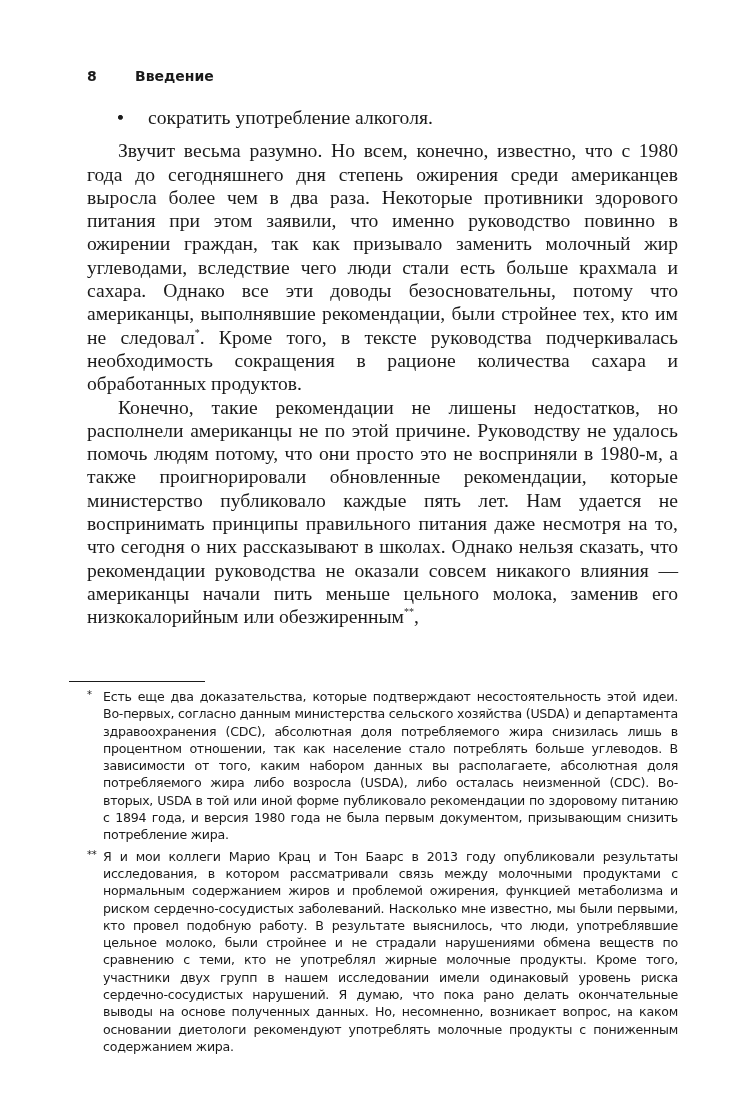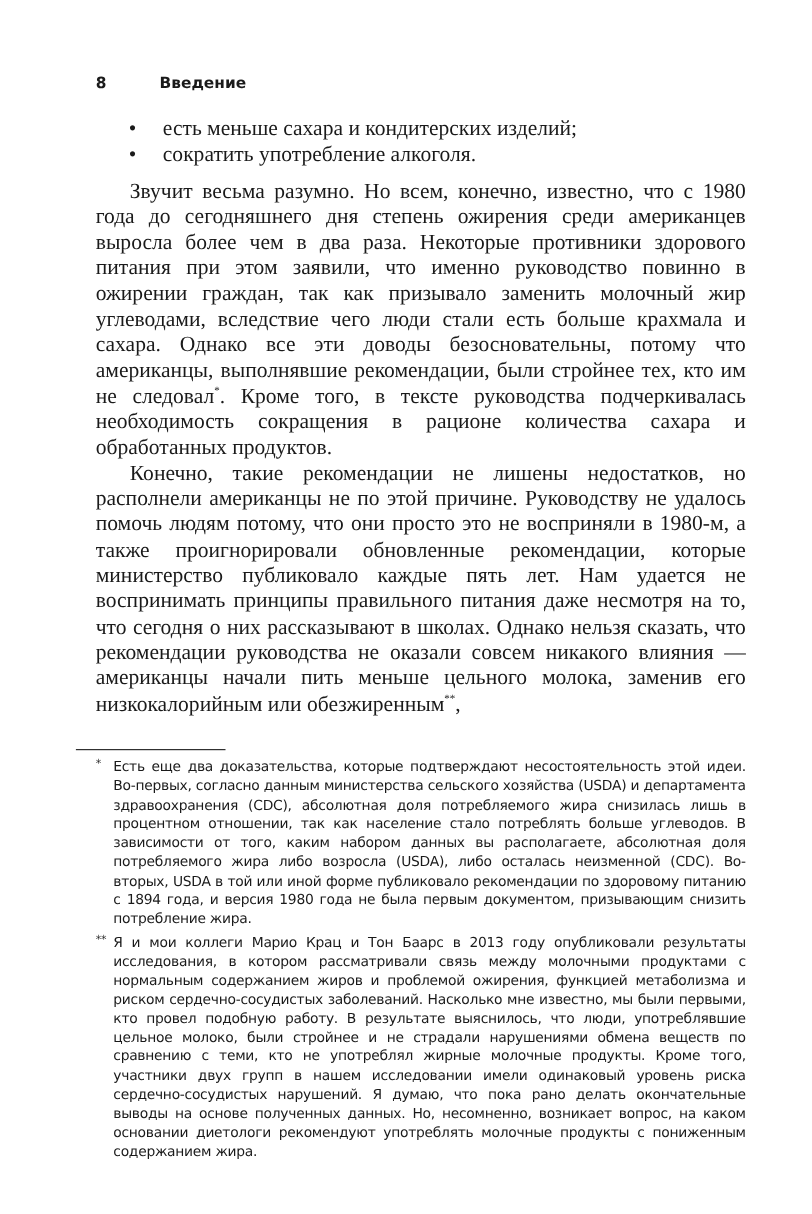--- a/index.html
+++ b/index.html
@@ -1,21 +1,21 @@
 <!DOCTYPE html>
 <html><head>
 <meta charset="utf-8">
 <style>
   html, body { margin: 0; padding: 0; background: #ffffff; }
   body { width: 738px; height: 1104px; position: relative; overflow: hidden; color: #1a1a1a; }
   .page { position: absolute; left: 0; top: 0; width: 738px; height: 1104px; }
   .running-head { position: absolute; top: 68px; left: 87px; width: 591px; height: 22px;
     font-family: "DejaVu Sans", sans-serif; font-weight: bold; font-size: 14px; }
   .running-head .num { position: absolute; left: 0; top: 0; }
-  .running-head .title { position: absolute; left: 58px; top: 0; }
+  .running-head .title { position: absolute; left: 48px; top: 0; }
   .body { position: absolute; left: 87px; top: 106px; width: 591px;
     font-family: "Liberation Serif", serif; font-size: 19.6px; line-height: 23.3px; }
   ul.bullets { list-style: none; margin: 0; padding: 0; }
   ul.bullets li { position: relative; padding-left: 61px; white-space: nowrap; }
   ul.bullets li .dot { position: absolute; left: 30px; top: 0; }
   .para { margin: 0; text-align: justify; text-align-last: left; hyphens: manual; }
   .para.first { margin-top: 10px; }
   .para .indent { display: inline-block; width: 31px; }
   sup.fn { font-size: 10px; line-height: 0; vertical-align: 8px; }
   .rule { position: absolute; left: 69px; top: 681px; width: 136px; height: 1px; background: #1a1a1a; }
@@ -31,21 +31,20 @@
 
   <div class="running-head">
     <span class="num">8</span>
     <span class="title">Введение</span>
   </div>
 
   <div class="body">
     <ul class="bullets">
       <li>
         <span class="dot">•</span>
-        <span>есть меньше сахара и кондитерских изделий;</span>
       </li>
       <li>
         <span class="dot">•</span>
         <span>сократить употребление алкоголя.</span>
       </li>
     </ul>
 
     <p class="para first"><span class="indent"></span><span>Звучит весьма разумно. Но всем, конечно, известно, что с 1980 года до сегодняшнего дня степень ожирения среди американцев выросла более чем в два раза. Некоторые противники здорового питания при этом заявили, что именно руководство повинно в ожирении граждан, так как призывало заменить молочный жир углеводами, вследствие чего люди стали есть больше крахмала и сахара. Однако все эти доводы безосновательны, потому что американцы, выполнявшие рекомендации, были стройнее тех, кто им не следовал</span><sup class="fn">*</sup><span>. Кроме того, в тексте руководства подчеркивалась необходимость сокращения в рационе количества сахара и обработанных продуктов.</span></p>
 
     <p class="para"><span class="indent"></span><span>Конечно, такие рекомендации не лишены недостатков, но располнели американцы не по этой причине. Руководству не удалось помочь людям потому, что они просто это не восприняли в 1980-м, а также проигнорировали обновленные рекомендации, которые министерство публиковало каждые пять лет. Нам удается не воспринимать принципы правильного питания даже несмотря на то, что сегодня о них рассказывают в школах. Однако нельзя сказать, что рекомендации руководства не оказали совсем никакого влияния — американцы начали пить меньше цельного молока, заменив его низкокалорийным или обезжиренным</span><sup class="fn">**</sup><span>,</span></p>

